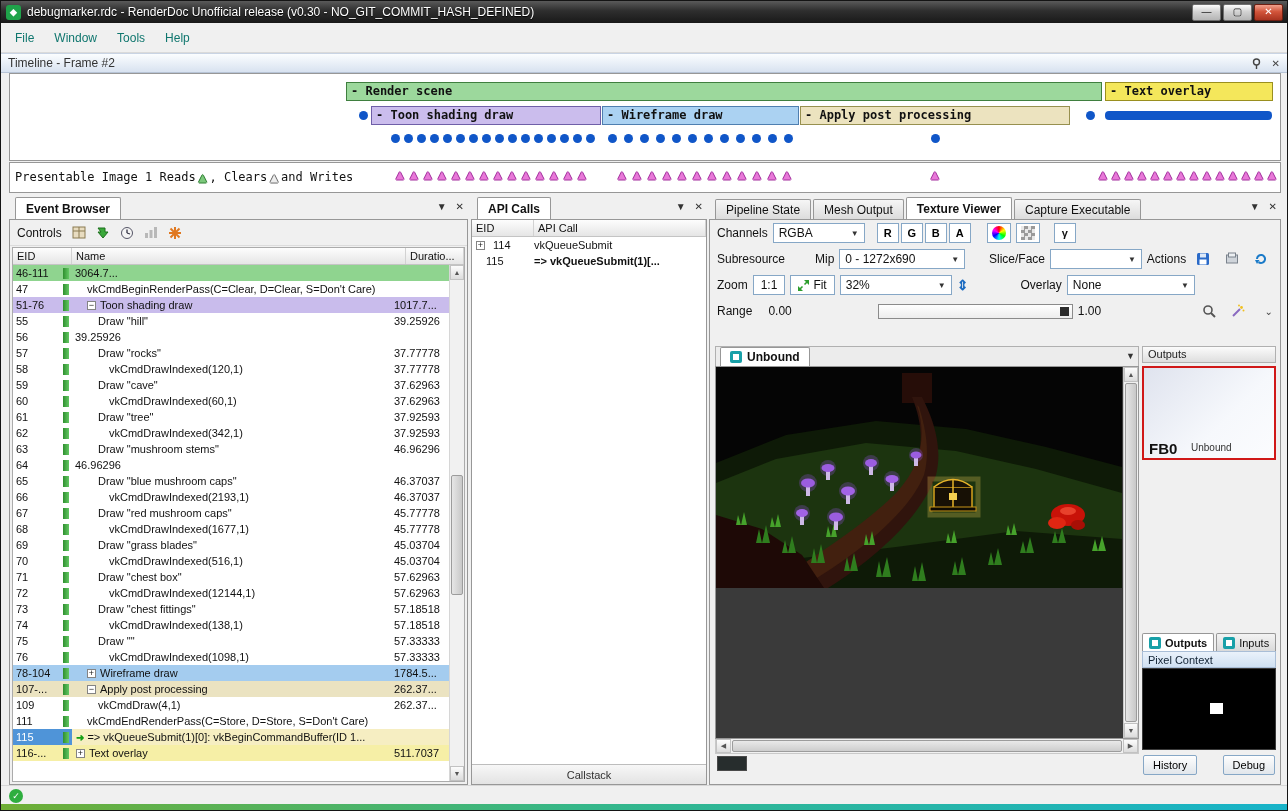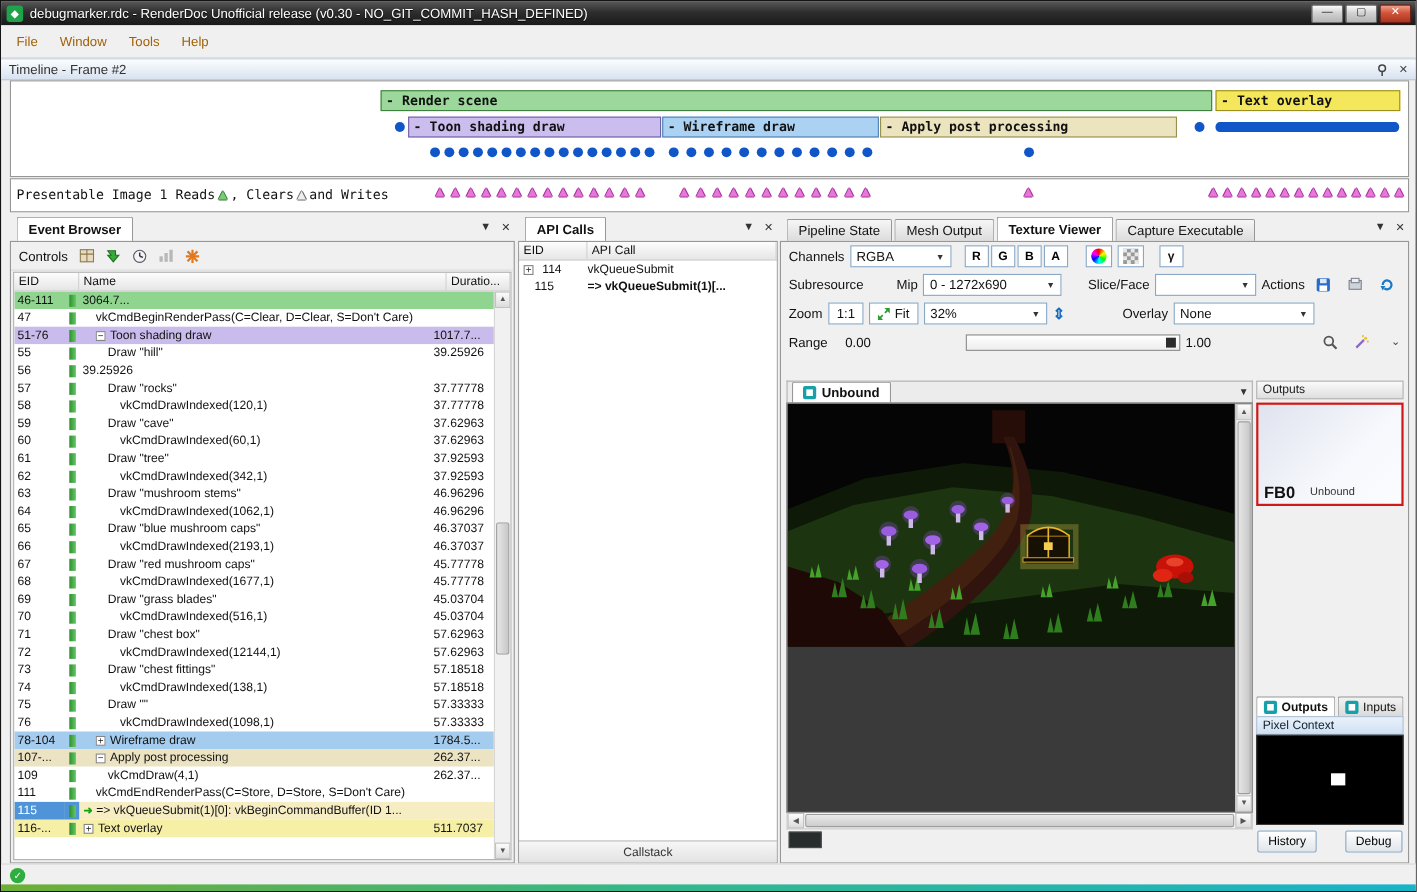--- a/index.html
+++ b/index.html
@@ -9,21 +9,21 @@
 
 .titlebar{position:absolute;top:0;left:0;right:0;height:22px;background:linear-gradient(#5a5a5a,#2e2e2e 45%,#191919);display:flex;align-items:center;gap:6px;padding-left:5px}
 .app-icon{width:15px;height:15px;border-radius:3px;background:#1fa34a;display:flex;align-items:center;justify-content:center;flex:none}
 .app-icon span{color:#fff;font-size:9px;font-weight:bold}
 .title-text{color:#fff;font-size:12px;text-shadow:0 1px 1px #000;white-space:nowrap}
 .winbtns{margin-left:auto;display:flex;gap:2px;padding-right:4px}
 .winbtn{width:29px;height:17px;display:flex;align-items:center;justify-content:center;font-size:10px;line-height:1;color:#222;background:linear-gradient(#fdfdfd,#d2d2d2 45%,#b5b5b5);border:1px solid #6e6e6e;border-radius:2px}
 .winbtn.close{background:linear-gradient(#f0a18d,#d2543a 45%,#a83420);color:#fff;border-color:#6e1f12}
 
 .menubar{position:absolute;top:22px;left:0;right:0;height:30px;background:#f0f0f0;border-bottom:1px solid #dadada;display:flex;align-items:center;padding:0 4px}
-.menu-item{padding:6px 10px;color:#a16207}
+.menu-item{padding:6px 10px;color:#0f766e}
 
 .tl-header{position:absolute;top:52px;left:0;right:0;height:20px;background:linear-gradient(#fbfdff,#d8e2f0);border-top:1px solid #c9d4e4;border-bottom:1px solid #b7c4d6;display:flex;align-items:center;padding:0 7px;color:#333}
 .tl-hdr-icons{margin-left:auto;display:flex;gap:10px;align-items:center;color:#444}
 .tl-body{position:absolute;top:72px;left:8px;width:1272px;height:88px;background:#fff;border:1px solid #979797;overflow:hidden}
 .tl-block{position:absolute;height:19px;border:1px solid #666;font-family:"DejaVu Sans Mono",monospace;font-size:12px;font-weight:bold;line-height:16px;padding-left:4px;white-space:nowrap;overflow:hidden}
 .row-top{top:8px}
 .row-mid{top:32px}
 .tl-dot{position:absolute;width:9px;height:9px;border-radius:50%}
 .row2-dot{top:37px}
 .row3-dot{top:60px}
@@ -419,23 +419,20 @@
                 </div>
                 <div class="c-name" style="padding-left: 26px;">
                   <span>Draw "mushroom stems"</span>
                 </div>
                 <div class="c-dur">46.96296</div>
               </div>
               <div class="eb-row t-normal">
                 <div class="c-eid">64</div>
                 <div class="c-bar">
                   <span class="gbar"></span>
-                </div>
-                <div class="c-name" style="padding-left: 37px;">
-                  <span>vkCmdDrawIndexed(1062,1)</span>
                 </div>
                 <div class="c-dur">46.96296</div>
               </div>
               <div class="eb-row t-normal">
                 <div class="c-eid">65</div>
                 <div class="c-bar">
                   <span class="gbar"></span>
                 </div>
                 <div class="c-name" style="padding-left: 26px;">
                   <span>Draw "blue mushroom caps"</span>

